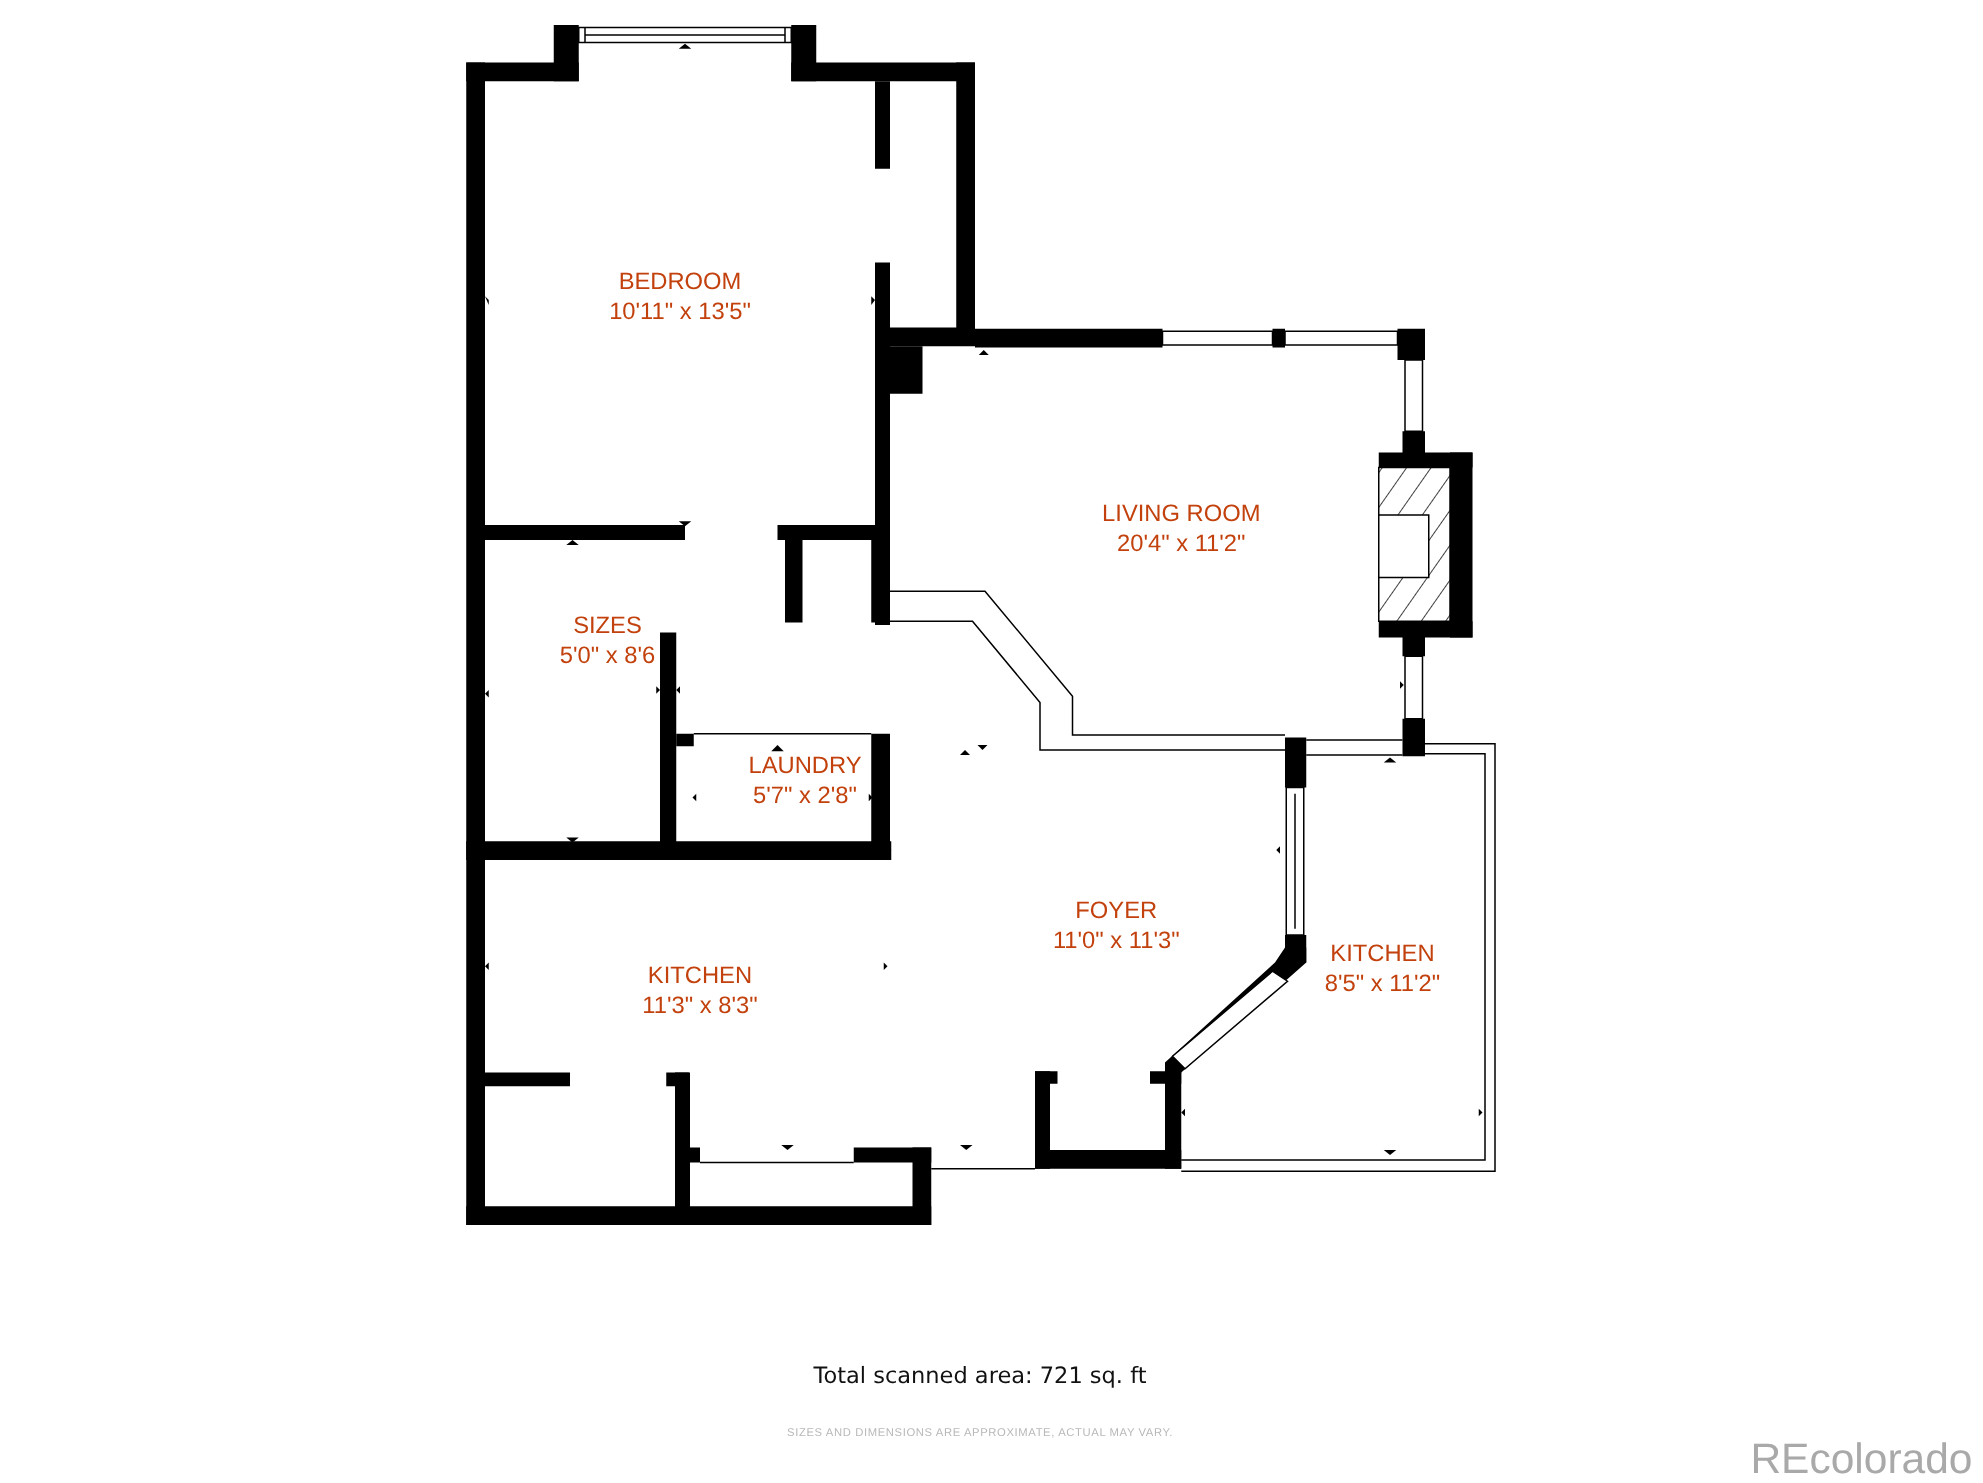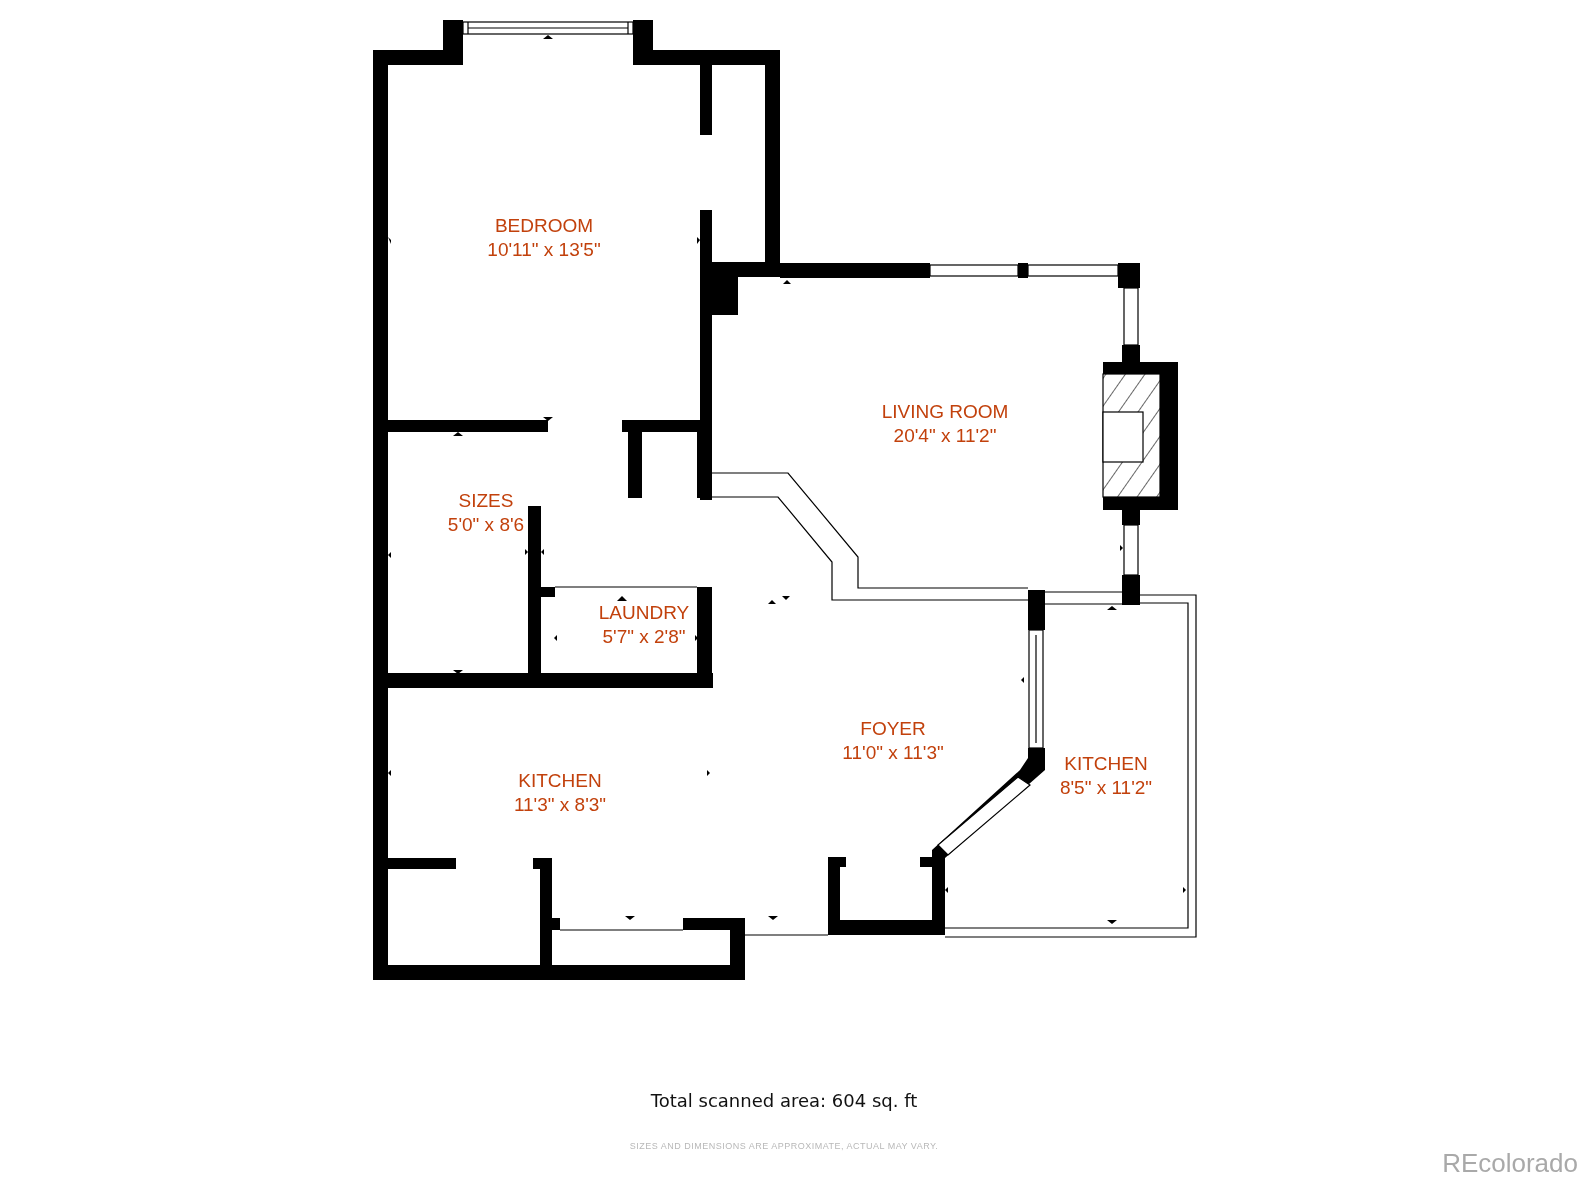--- a/index.html
+++ b/index.html
@@ -5,21 +5,21 @@
   html, body { margin:0; padding:0; background:#ffffff; }
   body { width:1586px; height:1186px; position:relative; overflow:hidden; font-family:"Liberation Sans", sans-serif; }
   svg.plan { position:absolute; left:0; top:0; }
   .wall { fill:#000; }
   .thin { fill:none; stroke:#000; stroke-width:1.2; }
   .win { fill:#fff; stroke:#000; stroke-width:1.2; }
   .label { position:absolute; text-align:center; color:#c2410c; font-size:19px; line-height:24px; transform:translateX(-50%); white-space:nowrap; }
   .label span { display:block; }
   .footer-total { position:absolute; left:784px; top:1090px; transform:translateX(-50%); font-family:"DejaVu Sans", sans-serif; font-size:18px; color:#111; white-space:nowrap; }
   .disclaimer { position:absolute; left:784px; top:1141px; transform:translateX(-50%); font-size:9px; letter-spacing:0.5px; color:#b8b8b8; white-space:nowrap; }
-  .brand { position:absolute; right:8px; top:1148px; font-size:26px; color:#a9a9a9; white-space:nowrap; }
+  .brand { position:absolute; right:8px; top:1148px; font-size:34px; color:#a9a9a9; white-space:nowrap; }
   .tick { fill:#000; }
 </style>
 </head>
 <body>
 
 <svg class="plan" width="1586" height="1186" viewBox="0 0 1586 1186">
 
   <g>
     <rect class="wall" x="373" y="50" width="15" height="930"></rect>
     <rect class="wall" x="373" y="50" width="90" height="15"></rect>
@@ -174,15 +174,15 @@
 </div>
 <div class="label" style="left:560px; top:769px;">
   <span>KITCHEN</span>
   <span>11'3" x 8'3"</span>
 </div>
 <div class="label" style="left:1106px; top:752px;">
   <span>KITCHEN</span>
   <span>8'5" x 11'2"</span>
 </div>
 
-<div class="footer-total">Total scanned area: 604 sq. ft</div>
+<div class="footer-total">Total scanned area: 721 sq. ft</div>
 <div class="disclaimer">SIZES AND DIMENSIONS ARE APPROXIMATE, ACTUAL MAY VARY.</div>
 <div class="brand">REcolorado</div>
 
 </body></html>

